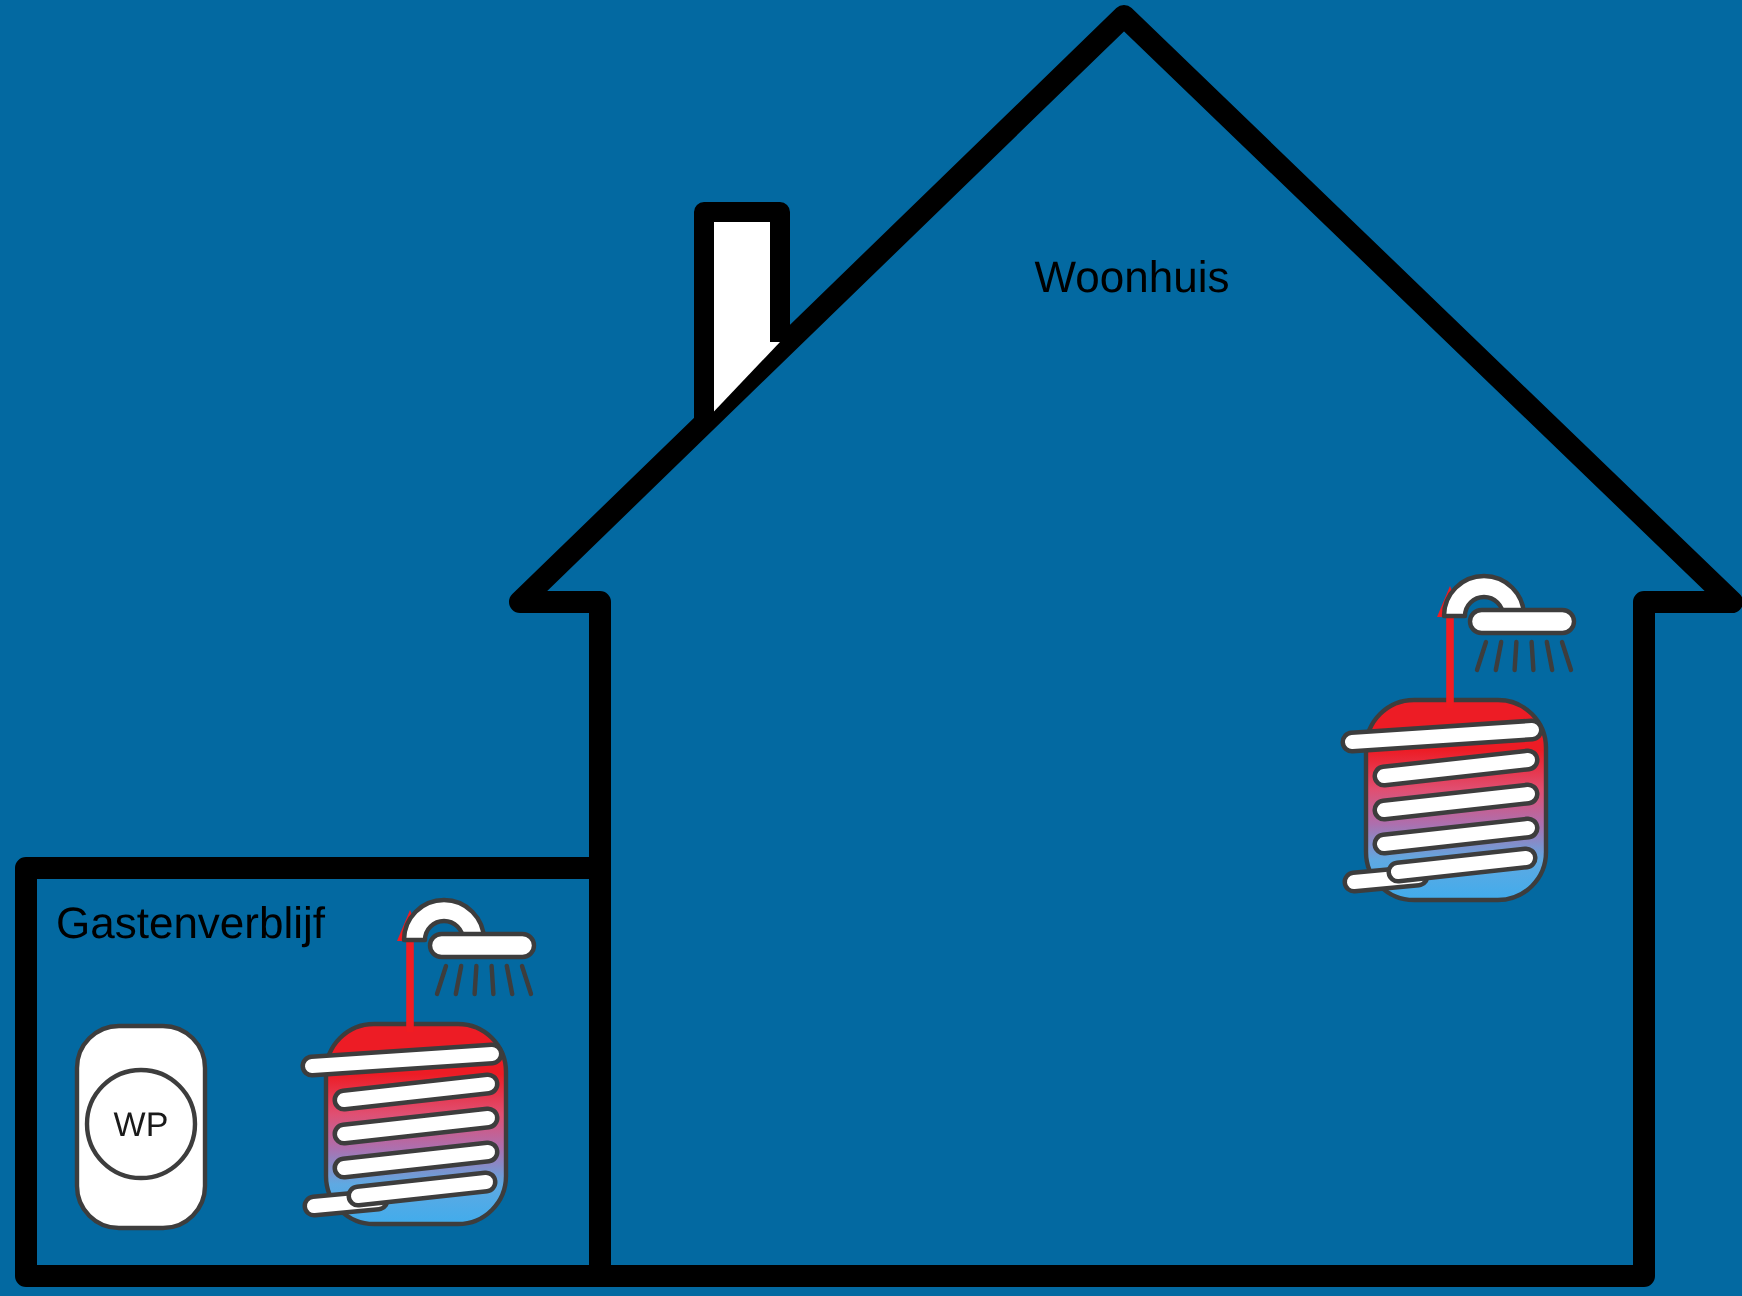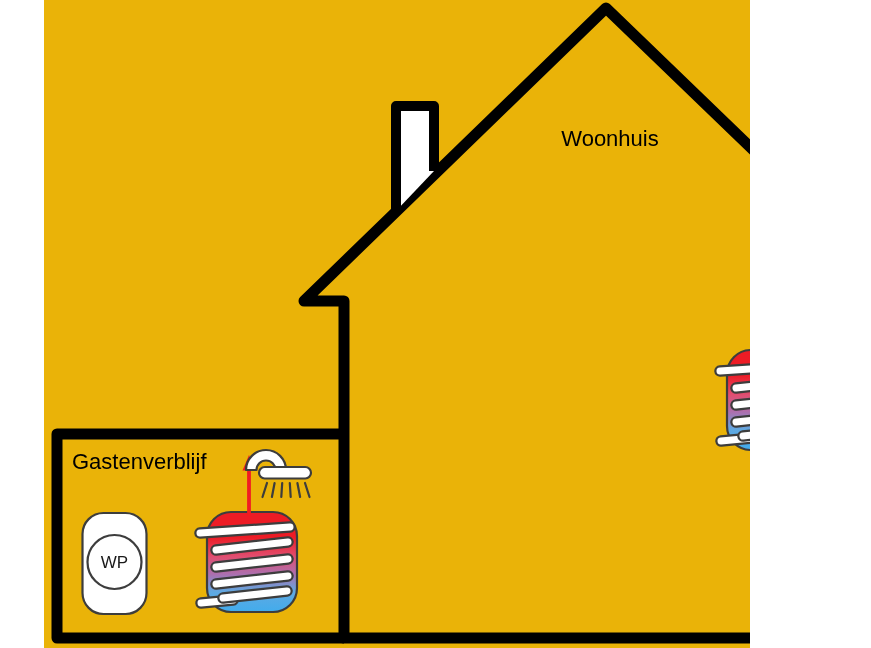--- a/index.html
+++ b/index.html
@@ -1,22 +1,21 @@
 <!DOCTYPE html>
 <html><head>
 <meta charset="utf-8">
 <style>
   html, body { margin: 0; padding: 0; background: #ffffff; }
   .stage {
     position: relative;
-    width: 706px;
+    width: 871px;
     height: 648px;
-    background: #eab308;
+    background: #0369a1;
     overflow: hidden;
-    margin-left: 44px;
   }
   svg text {
     font-family: "Liberation Sans", sans-serif;
     fill: #000000;
   }
   .building-label { font-size: 22px; }
   .wp-label { font-size: 17px; fill: #1a1a1a; }
 </style>
 </head>
 <body>

